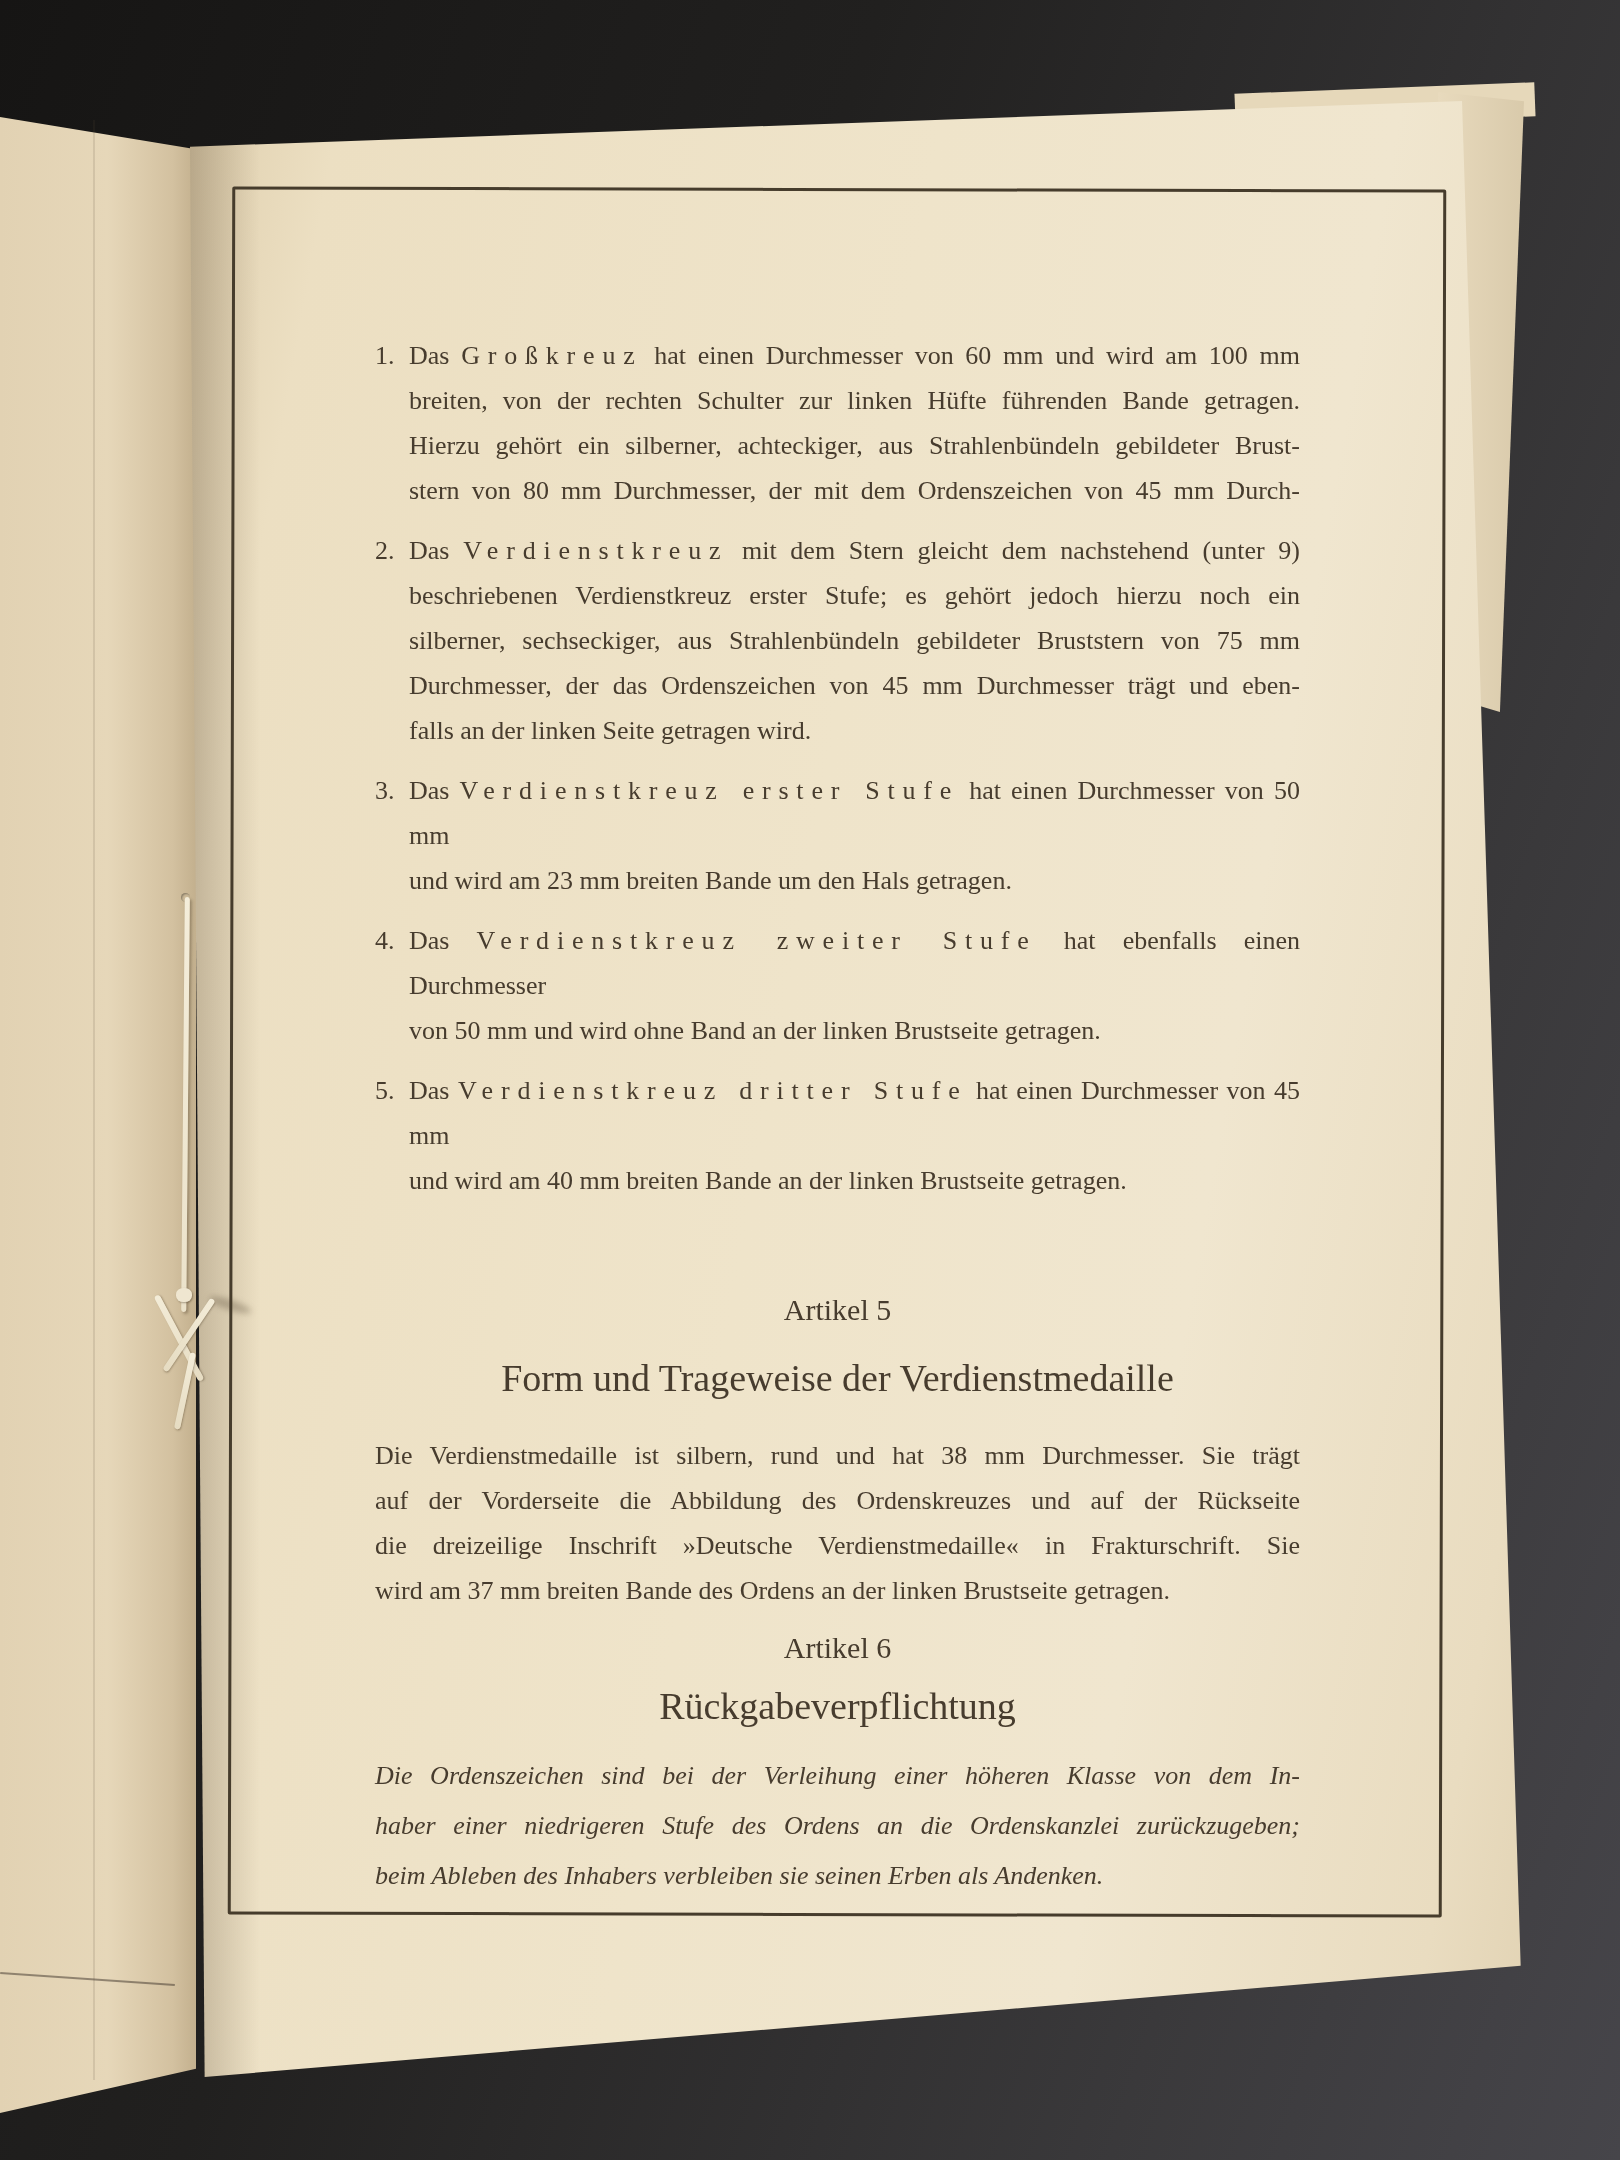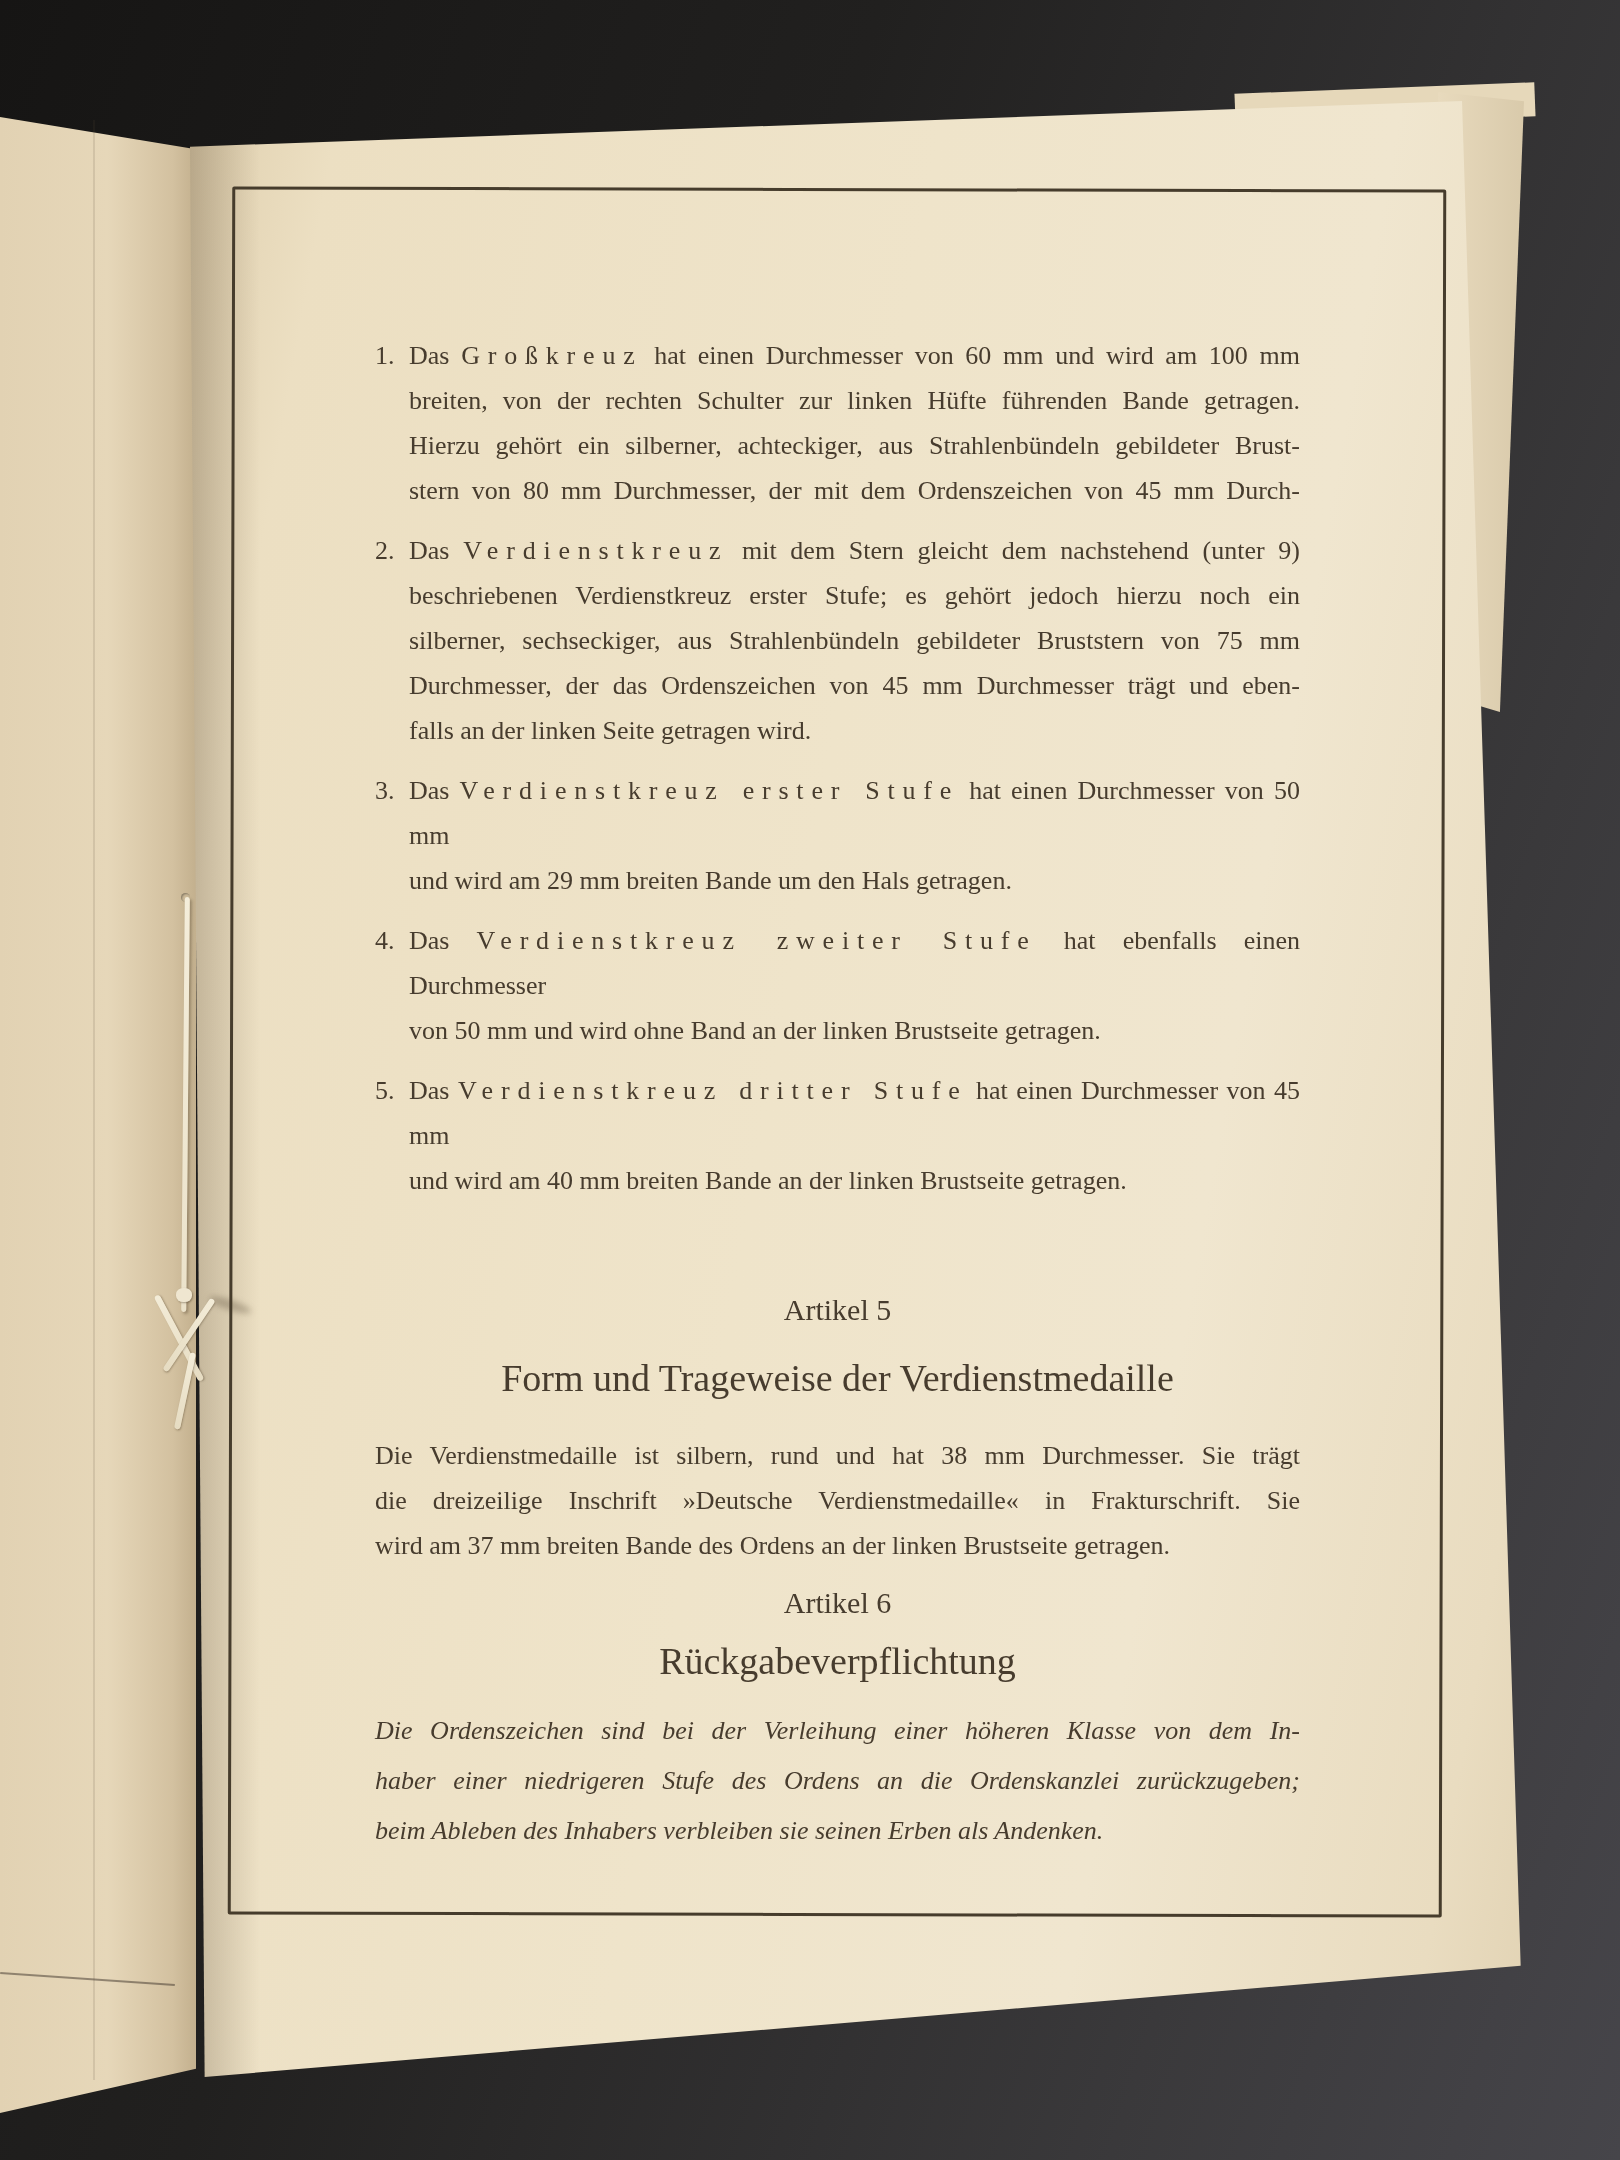--- a/index.html
+++ b/index.html
@@ -102,39 +102,40 @@
             <span class="num">2.</span>
             <div class="tline just"><span>Das </span><span class="sperr">Verdienstkreuz</span><span> mit dem Stern gleicht dem nachstehend (unter 9)</span></div>
             <div class="tline just"><span>beschriebenen Verdienstkreuz erster Stufe; es gehört jedoch hierzu noch ein</span></div>
             <div class="tline just"><span>silberner, sechseckiger, aus Strahlenbündeln gebildeter Bruststern von 75 mm</span></div>
             <div class="tline just"><span>Durchmesser, der das Ordenszeichen von 45 mm Durchmesser trägt und eben-</span></div>
             <div class="tline"><span>falls an der linken Seite getragen wird.</span></div>
           </div>
           <div class="item">
             <span class="num">3.</span>
             <div class="tline just"><span>Das </span><span class="sperr">Verdienstkreuz erster Stufe</span><span> hat einen Durchmesser von 50 mm</span></div>
-            <div class="tline"><span>und wird am 29 mm breiten Bande um den Hals getragen.</span></div>
+            <div class="tline"><span>und wird am 23 mm breiten Bande um den Hals getragen.</span></div>
           </div>
           <div class="item">
             <span class="num">4.</span>
             <div class="tline just"><span>Das </span><span class="sperr">Verdienstkreuz zweiter Stufe</span><span> hat ebenfalls einen Durchmesser</span></div>
             <div class="tline"><span>von 50 mm und wird ohne Band an der linken Brustseite getragen.</span></div>
           </div>
           <div class="item">
             <span class="num">5.</span>
             <div class="tline just"><span>Das </span><span class="sperr">Verdienstkreuz dritter Stufe</span><span> hat einen Durchmesser von 45 mm</span></div>
             <div class="tline"><span>und wird am 40 mm breiten Bande an der linken Brustseite getragen.</span></div>
           </div>
         </div>
 
       <section class="article" id="article5">
         <div class="art-label">Artikel 5</div>
         <div class="art-heading">Form und Trageweise der Verdienstmedaille</div>
         <div class="art-body">
             <div class="tline just"><span>Die Verdienstmedaille ist silbern, rund und hat 38 mm Durchmesser. Sie trägt</span></div>
+            <div class="tline just"><span>auf der Vorderseite die Abbildung des Ordenskreuzes und auf der Rückseite</span></div>
             <div class="tline just"><span>die dreizeilige Inschrift »Deutsche Verdienstmedaille« in Frakturschrift. Sie</span></div>
             <div class="tline"><span>wird am 37 mm breiten Bande des Ordens an der linken Brustseite getragen.</span></div>
           </div>
       </section>
 
       <section class="article" id="article6">
         <div class="art-label">Artikel 6</div>
         <div class="art-heading">Rückgabeverpflichtung</div>
         <div class="art-body">
             <div class="tline just"><span>Die Ordenszeichen sind bei der Verleihung einer höheren Klasse von dem In-</span></div>

